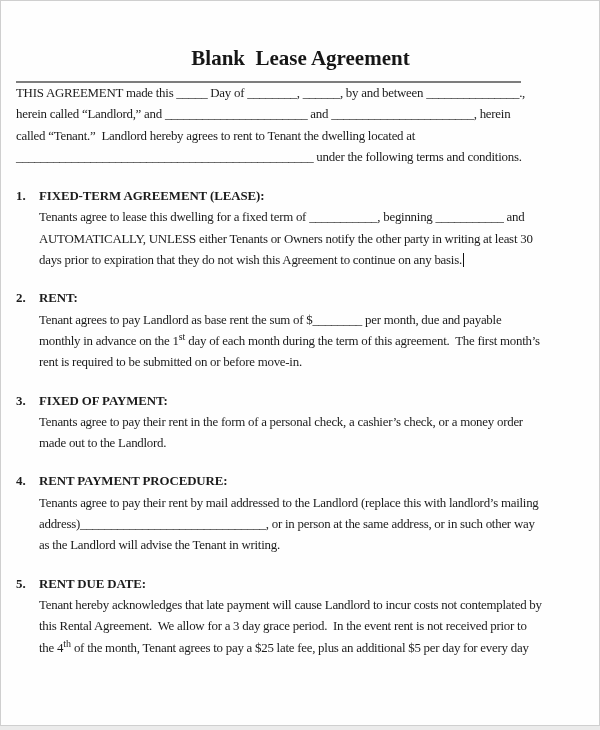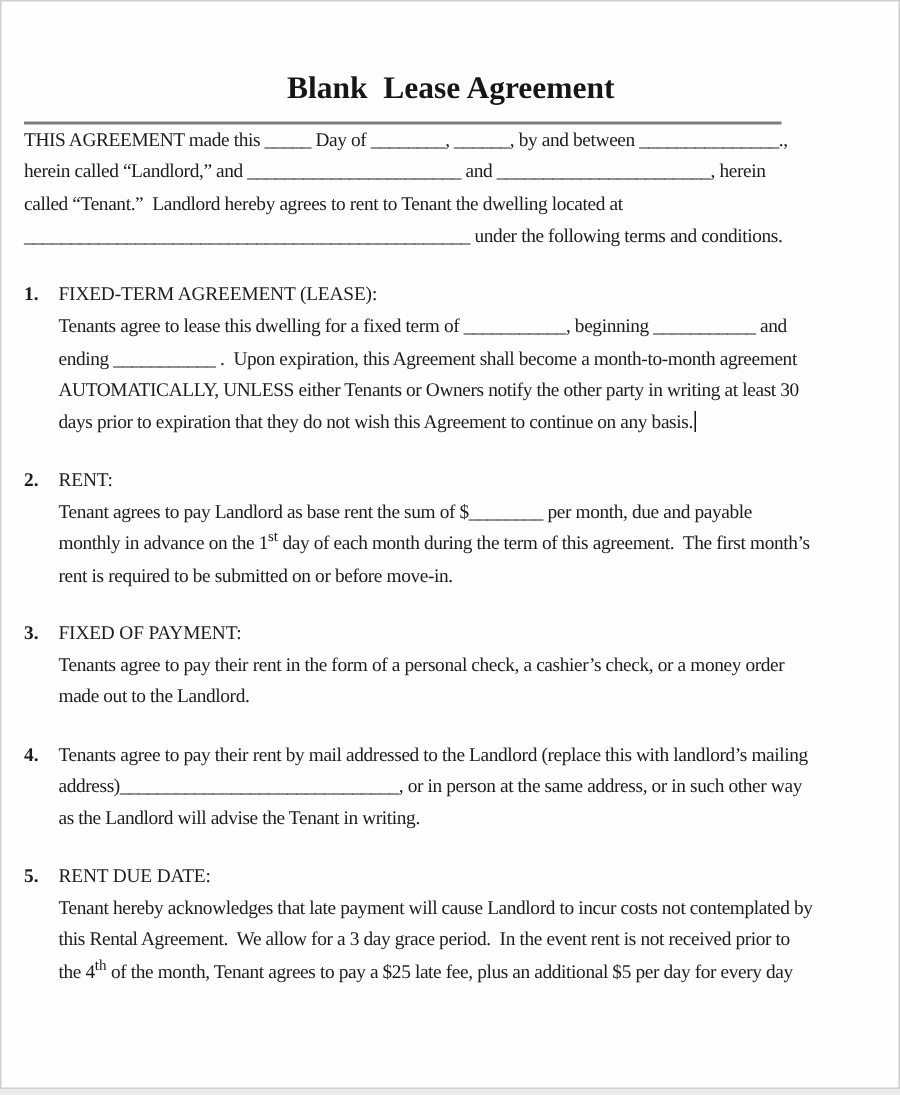--- a/index.html
+++ b/index.html
@@ -46,21 +46,21 @@
   }
   .section-number {
     position: absolute;
     left: 0;
     top: 0;
     font-weight: bold;
     font-size: 12.9px;
     line-height: 21.3px;
   }
   .section-heading {
-    font-weight: normal;
+    font-weight: bold;
     font-size: 12.9px;
     line-height: 21.3px;
     letter-spacing: -0.1px;
     white-space: pre;
   }
   sup {
     font-size: 10px;
     line-height: 0;
     vertical-align: super;
     letter-spacing: 0;
@@ -84,39 +84,39 @@
       <div class="line"><span>THIS AGREEMENT made this _____ Day of ________, ______, by and between _______________.,</span></div>
       <div class="line"><span>herein called “Landlord,” and _______________________ and _______________________, herein</span></div>
       <div class="line"><span>called “Tenant.”  Landlord hereby agrees to rent to Tenant the dwelling located at</span></div>
       <div class="line"><span>________________________________________________ under the following terms and conditions.</span></div>
     </div>
   <div class="sections">
       <div class="section">
         <div class="section-number">1.</div>
         <div class="section-heading">FIXED-TERM AGREEMENT (LEASE):</div>
         <div class="line"><span>Tenants agree to lease this dwelling for a fixed term of ___________, beginning ___________ and</span></div>
-        <div class="line"><span>ending ___________ .  Upon expiration, this Agreement shall become a month-to-month agreement</span></div>
         <div class="line"><span>AUTOMATICALLY, UNLESS either Tenants or Owners notify the other party in writing at least 30</span></div>
         <div class="line"><span>days prior to expiration that they do not wish this Agreement to continue on any basis.</span><span class="caret"></span></div>
       </div>
       <div class="section">
         <div class="section-number">2.</div>
         <div class="section-heading">RENT:</div>
         <div class="line"><span>Tenant agrees to pay Landlord as base rent the sum of $________ per month, due and payable</span></div>
         <div class="line"><span>monthly in advance on the 1</span><sup>st</sup><span> day of each month during the term of this agreement.  The first month’s</span></div>
         <div class="line"><span>rent is required to be submitted on or before move-in.</span></div>
       </div>
       <div class="section">
         <div class="section-number">3.</div>
         <div class="section-heading">FIXED OF PAYMENT:</div>
         <div class="line"><span>Tenants agree to pay their rent in the form of a personal check, a cashier’s check, or a money order</span></div>
         <div class="line"><span>made out to the Landlord.</span></div>
       </div>
       <div class="section">
         <div class="section-number">4.</div>
+        <div class="section-heading">RENT PAYMENT PROCEDURE:</div>
         <div class="line"><span>Tenants agree to pay their rent by mail addressed to the Landlord (replace this with landlord’s mailing</span></div>
         <div class="line"><span>address)______________________________, or in person at the same address, or in such other way</span></div>
         <div class="line"><span>as the Landlord will advise the Tenant in writing.</span></div>
       </div>
       <div class="section">
         <div class="section-number">5.</div>
         <div class="section-heading">RENT DUE DATE:</div>
         <div class="line"><span>Tenant hereby acknowledges that late payment will cause Landlord to incur costs not contemplated by</span></div>
         <div class="line"><span>this Rental Agreement.  We allow for a 3 day grace period.  In the event rent is not received prior to</span></div>
         <div class="line"><span>the 4</span><sup>th</sup><span> of the month, Tenant agrees to pay a $25 late fee, plus an additional $5 per day for every day</span></div>

